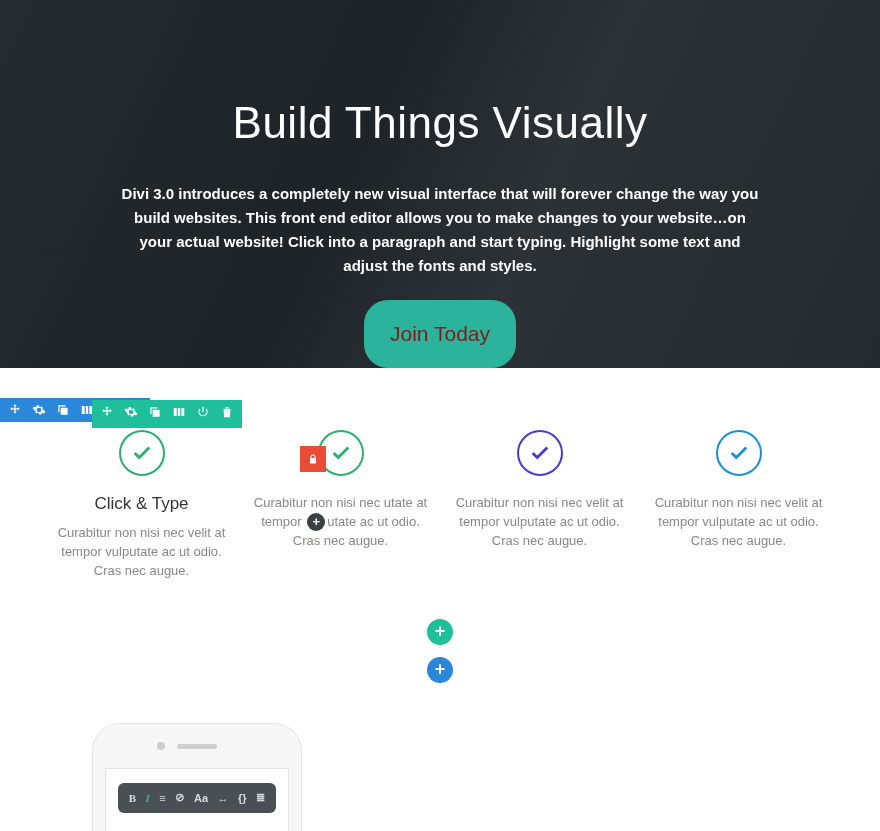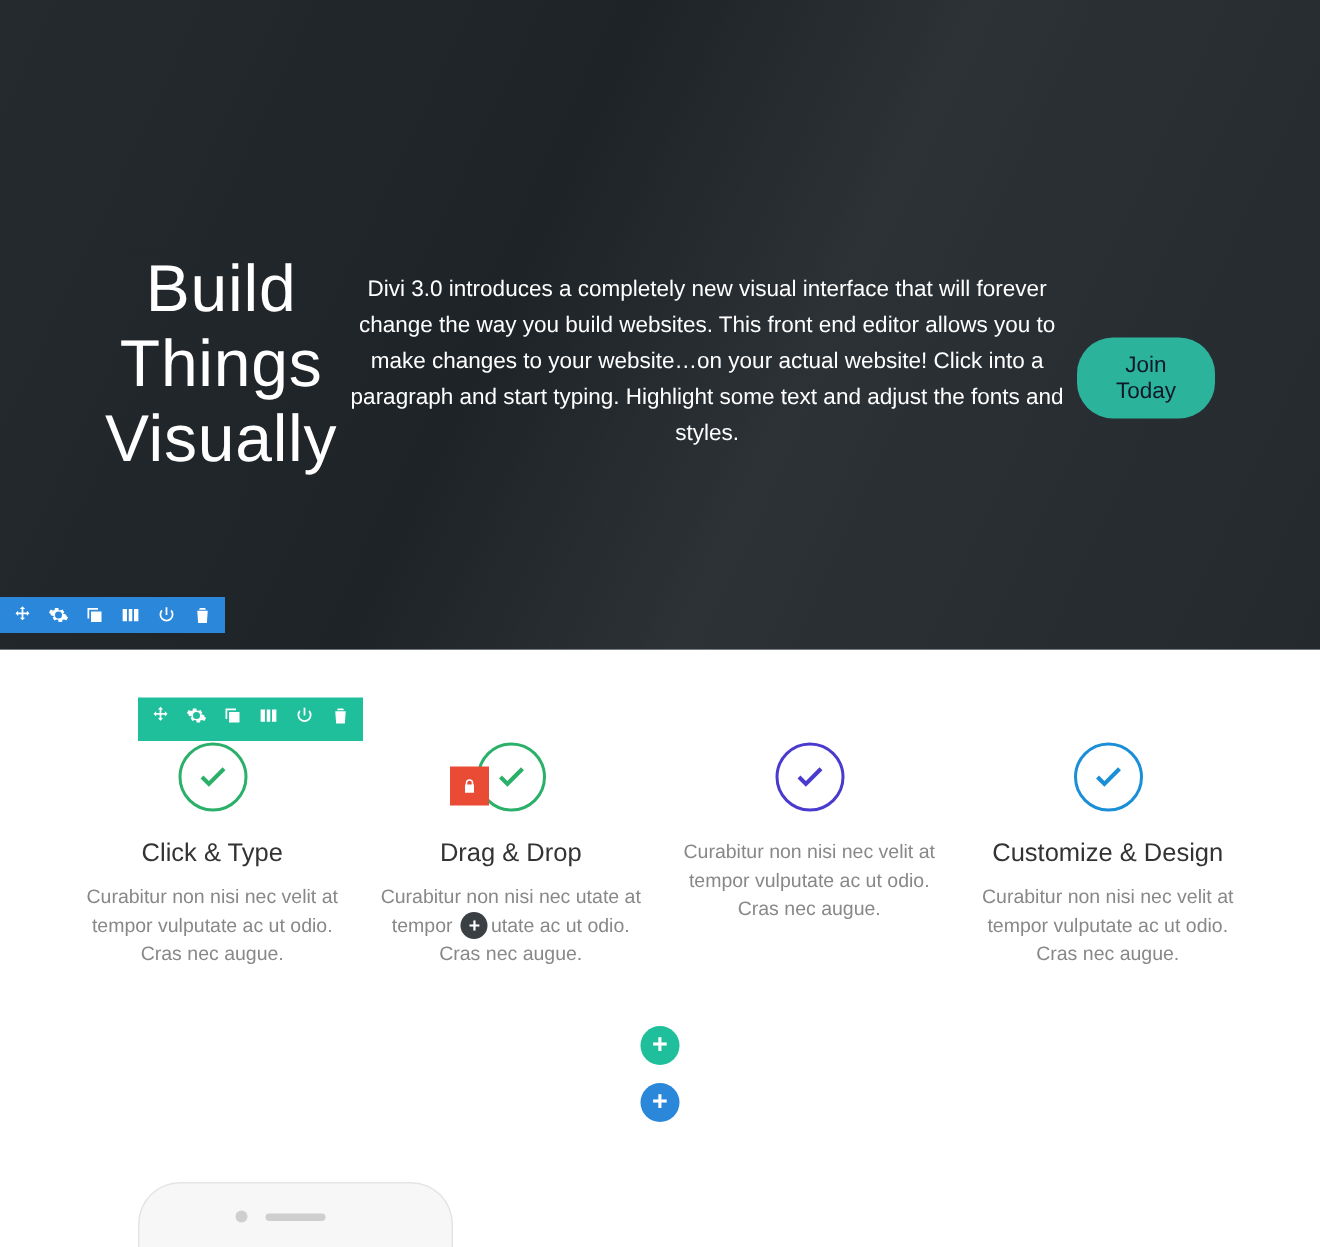--- a/index.html
+++ b/index.html
@@ -1,34 +1,34 @@
 <!DOCTYPE html>
 <html><head>
 <meta charset="utf-8">
 <style>
   * { margin: 0; padding: 0; box-sizing: border-box; }
   body { font-family: -apple-system, BlinkMacSystemFont, "Segoe UI", Helvetica, Arial, sans-serif; width: 880px; background: #fff; }
 
   
   .hero {
     position: relative;
-    height: 433px;
+    height: 368px;
     background: linear-gradient(rgba(20,25,30,.55), rgba(20,25,30,.55)),
                 linear-gradient(115deg,#3a3f44 0%,#2b3034 40%,#4a4f54 60%,#383d42 100%);
     color: #fff;
     text-align: center;
     padding: 0 70px;
-    display: flex; flex-direction: row; align-items: center; justify-content: center;
+    display: flex; flex-direction: column; align-items: center; justify-content: flex-end;
     padding-top: 70px;
   }
   .hero h1 { font-size: 44px; font-weight: 300; letter-spacing: .5px; margin-bottom: 18px; }
-  .hero p  { font-size: 15px; line-height: 1.6; max-width: 640px; margin: 0 auto 22px; font-weight: 400; }
+  .hero p  { font-size: 15px; line-height: 1.6; max-width: 640px; margin: 16px auto 22px; font-weight: 700; }
   .cta {
-    display: inline-block; background: #2bb39b; color: #0f172a; font-size: 15px;
-    padding: 10px 26px; border-radius: 24px; border: none; cursor: pointer;
+    display: inline-block; background: #2bb39b; color: #7f1d1d; font-size: 21px;
+    padding: 22px 26px; border-radius: 24px; border: none; cursor: pointer;
   }
 
   
   .section-toolbar {
     position: absolute; left: 0; top: 398px;
     display: flex; background: #2b87da; padding: 5px 8px; gap: 10px;
   }
   .section-toolbar span { width: 14px; height: 14px; display: flex; align-items: center; justify-content: center; }
   .section-toolbar svg { width: 14px; height: 14px; fill: #fff; }
 
@@ -184,42 +184,40 @@
     <h3>Click &amp; Type</h3>
     <p><span>Curabitur non nisi nec velit at tempor vulputate ac ut odio. Cras nec augue.</span></p>
   </div>
 
   <div class="feature">
     <div class="check-circle" style="border-color:#2bb06a">
       <svg viewBox="0 0 24 24" style="stroke:#2bb06a">
           <path d="M4 12l5 5L20 6"></path>
         </svg>
     </div>
-    <h3>Drag &amp; Drop</h3>
     <p>
       <span>Curabitur non nisi nec utate at tempor </span><span class="inline-plus">+</span><span>utate ac ut odio. Cras nec augue.</span>
     </p>
   </div>
 
   <div class="feature">
     <div class="check-circle" style="border-color:#4a3bce">
       <svg viewBox="0 0 24 24" style="stroke:#4a3bce">
           <path d="M4 12l5 5L20 6"></path>
         </svg>
     </div>
     <p><span>Curabitur non nisi nec velit at tempor vulputate ac ut odio. Cras nec augue.</span></p>
   </div>
 
   <div class="feature">
     <div class="check-circle" style="border-color:#1a8fd8">
       <svg viewBox="0 0 24 24" style="stroke:#1a8fd8">
           <path d="M4 12l5 5L20 6"></path>
         </svg>
     </div>
-    <h3>Customize &amp; Design</h3>
     <p><span>Curabitur non nisi nec velit at tempor vulputate ac ut odio. Cras nec augue.</span></p>
   </div>
 </section>
 
 <div class="add-stack">
   <div class="add-btn add-green">+</div>
   <div class="add-btn add-blue">+</div>
 </div>
 
 <section class="lower">

